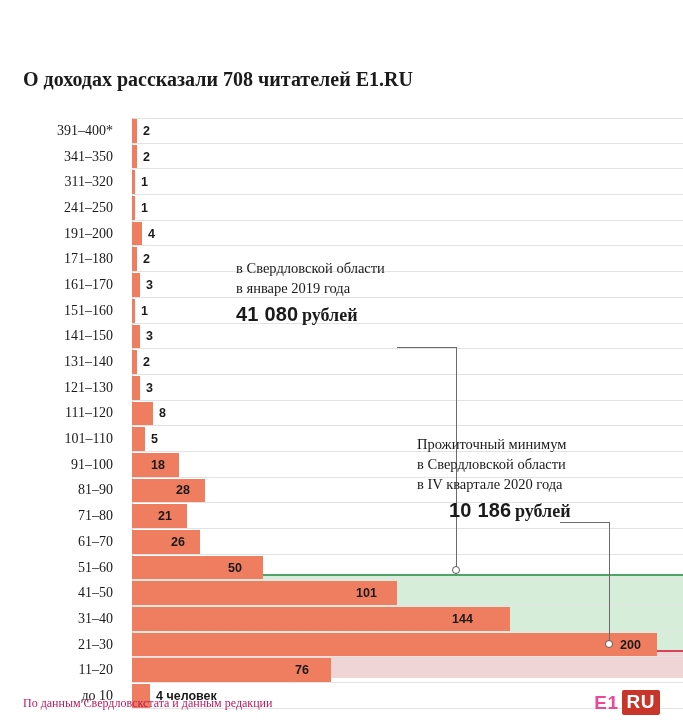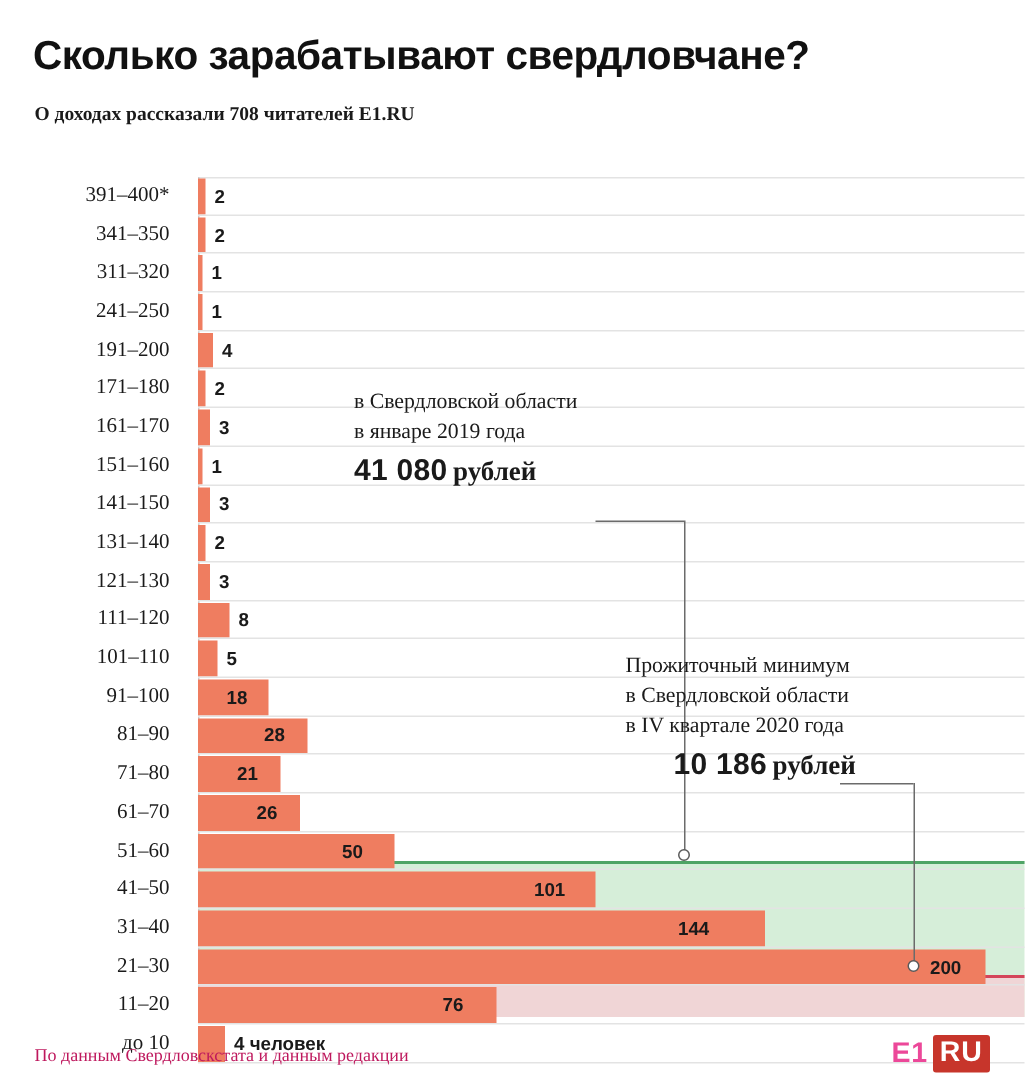--- a/index.html
+++ b/index.html
@@ -31,21 +31,21 @@
     letter-spacing: -0.3px;
     color: #111111;
   }
   .subtitle {
     position: absolute;
     left: 23px;
     top: 68px;
     width: 640px;
     font-family: "Liberation Serif", serif;
     font-weight: bold;
-    font-size: 13px;
+    font-size: 20px;
     color: #1a1a1a;
   }
 
   
   .chart {
     position: absolute;
     left: 14px;
     top: 110px;
     width: 683px;
     height: 565px;
@@ -194,21 +194,20 @@
     width: 552px;
     height: 1px;
     background: #e3e3e3;
   }
 </style>
 </head>
 <body>
 
 <div class="page">
 
-  <div class="title">Сколько зарабатывают свердловчане?</div>
   <div class="subtitle">О доходах рассказали 708 читателей  E1.RU</div>
 
   <div class="chart">
 
     <div class="hline-top"></div>
 
     <div class="band band-green" style="top: 464px; height: 102px;"></div>
     <div class="band band-pink" style="top: 540px; height: 26px;"></div>
 
     <div class="axisline"></div>

